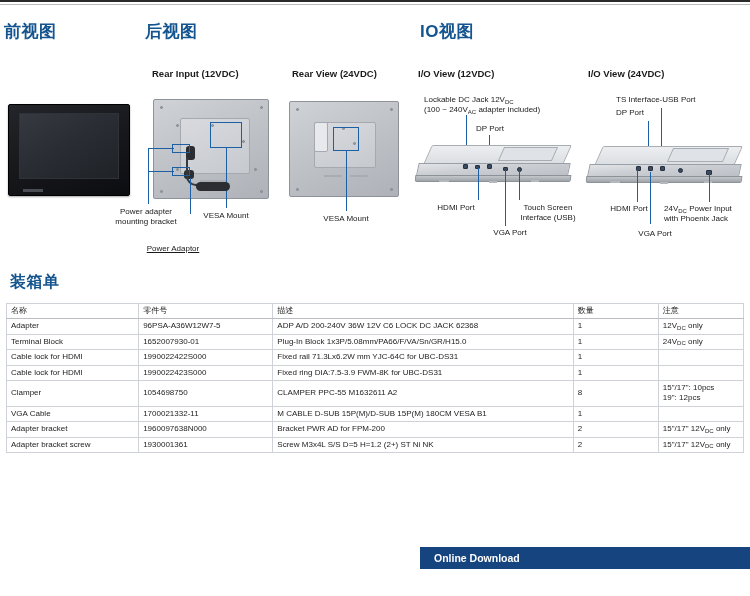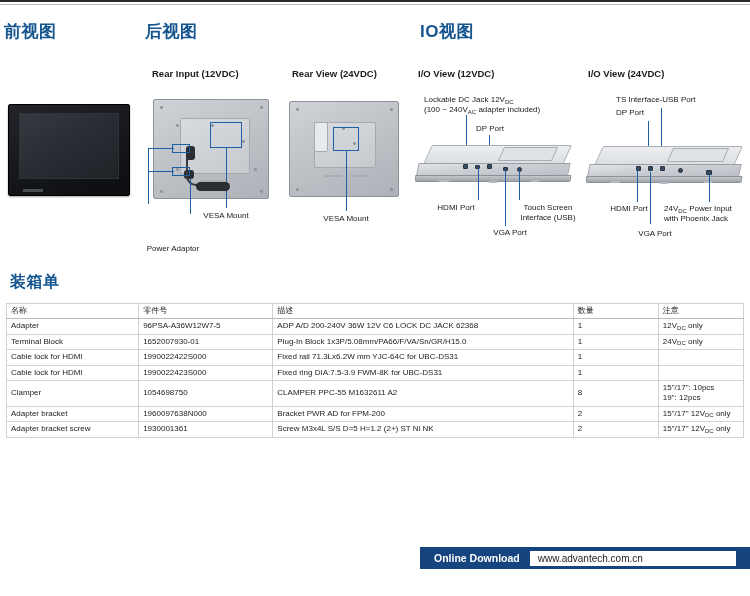--- a/index.html
+++ b/index.html
@@ -274,21 +274,23 @@
   <div class="brick" style="left:184px; top:170px; width:10px; height:9px;"></div>
   <div class="cable" style="left:186px; top:158px; width:22px; height:28px;"></div>
   <div class="brick" style="left:196px; top:182px; width:34px; height:9px; border-radius:5px;"></div>
   <div class="sq-hl" style="left:172px; top:144px; width:18px; height:9px;"></div>
   <div class="sq-hl" style="left:172px; top:167px; width:18px; height:9px;"></div>
   <div class="lead h" style="left:148px; top:148px; width:26px;"></div>
   <div class="lead h" style="left:148px; top:171px; width:26px;"></div>
   <div class="lead v" style="left:148px; top:148px; height:56px;"></div>
   <div class="lead v" style="left:190px; top:178px; height:36px;"></div>
 
-  <div class="callout" style="left:128px; top:244px; width:90px;">Power Adaptor</div>
+  <div class="callout" style="left:86px; top:207px; width:120px;">Power adapter
+mounting bracket</div>
+  <div class="callout" style="left:128px; top:244px; width:90px;text-decoration:underline;">Power Adaptor</div>
   <div class="callout" style="left:186px; top:211px; width:80px;">VESA Mount</div>
 
   <div class="dev rear-body" style="left:289px; top:101px; width:110px; height:96px;">
     <div class="rear-plate" style="left:24px; top:20px; width:62px; height:46px;"></div>
     <div class="rear-plate" style="left:24px; top:20px; width:14px; height:30px; background:#e7e9ec;"></div>
     <div class="screw" style="left:6px;  top:6px;"></div>
     <div class="screw" style="left:100px;top:6px;"></div>
     <div class="screw" style="left:6px;  top:86px;"></div>
     <div class="screw" style="left:100px;top:86px;"></div>
     <div class="screw" style="left:52px; top:25px;"></div>
@@ -402,34 +404,40 @@
         </tr>
         <tr>
           <td class="col-name">Clamper</td>
           <td class="col-pn">1054698750</td>
           <td class="col-desc">CLAMPER PPC-55 M1632611 A2</td>
           <td class="col-qty">8</td>
           <td class="col-note" style="white-space: pre-line;">15"/17": 10pcs
 19": 12pcs</td>
         </tr>
         <tr>
+          <td class="col-name">VGA Cable</td>
+          <td class="col-pn">1700021332-11</td>
+          <td class="col-desc">M CABLE D-SUB 15P(M)/D-SUB 15P(M) 180CM VESA B1</td>
+          <td class="col-qty">1</td>
+          <td class="col-note"></td>
+        </tr>
+        <tr>
           <td class="col-name">Adapter bracket</td>
           <td class="col-pn">1960097638N000</td>
           <td class="col-desc">Bracket PWR AD for FPM-200</td>
           <td class="col-qty">2</td>
           <td class="col-note"><span>15"/17" 12V</span><sub>DC</sub><span> only</span></td>
         </tr>
         <tr>
           <td class="col-name">Adapter bracket screw</td>
           <td class="col-pn">1930001361</td>
           <td class="col-desc">Screw M3x4L S/S D=5 H=1.2 (2+) ST Ni NK</td>
           <td class="col-qty">2</td>
           <td class="col-note"><span>15"/17" 12V</span><sub>DC</sub><span> only</span></td>
         </tr>
       </tbody>
   </table>
 
   <div id="footer-bar">
     <div id="footer-label">Online Download</div>
-    <div id="footer-url">www.advantech.com.cn</div>
   </div>
 
 </div>
 
 </body></html>

